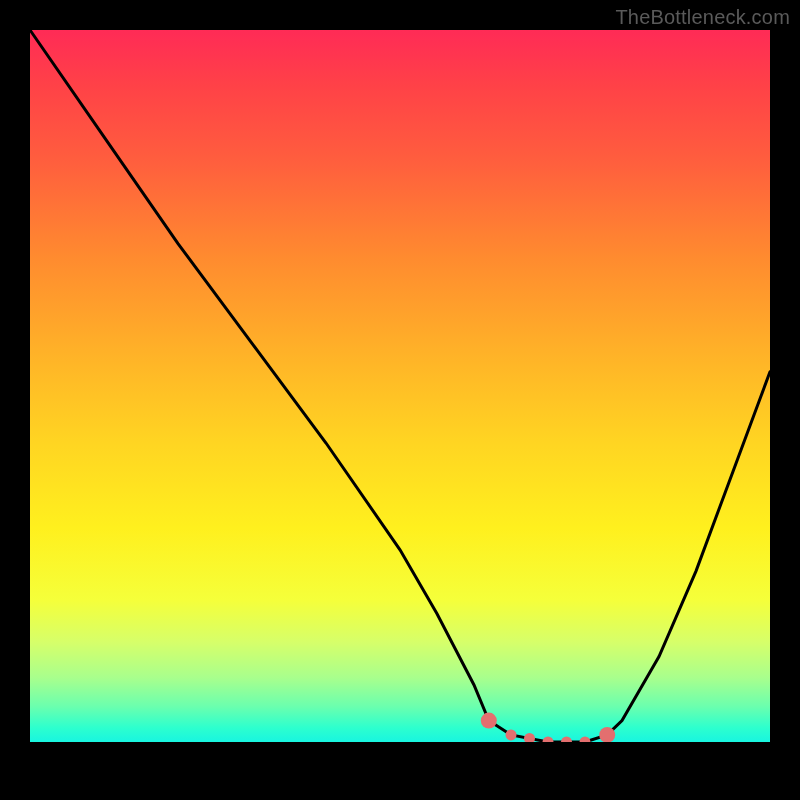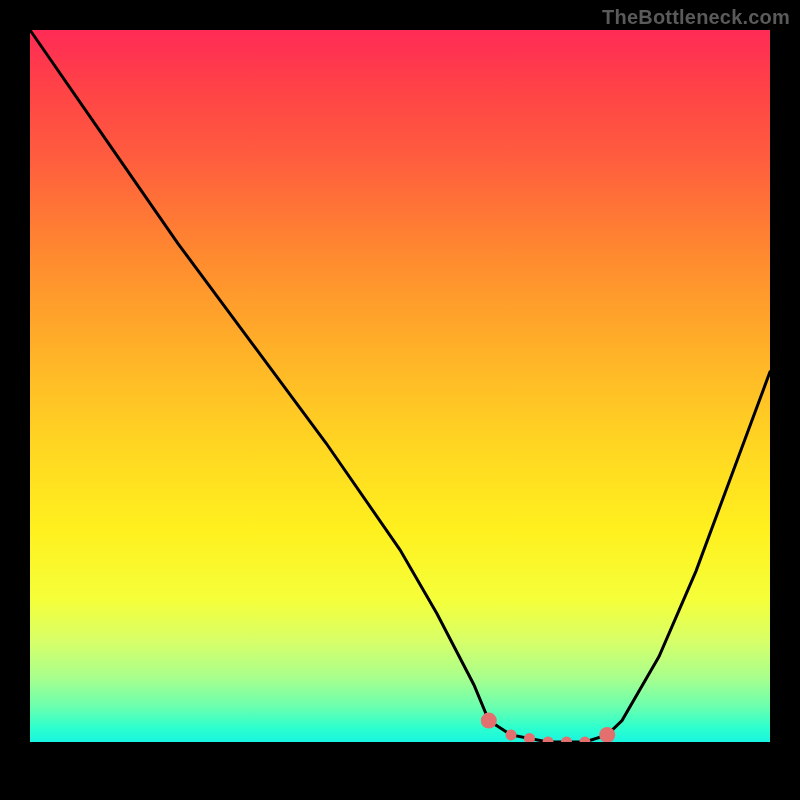--- a/index.html
+++ b/index.html
@@ -16,21 +16,21 @@
     width: 800px;
     height: 800px;
     background: #000;
   }
   .watermark {
     position: absolute;
     top: 6px;
     right: 10px;
     color: #5a5a5a;
     font-size: 20px;
-    font-weight: 700;
+    font-weight: 400;
     letter-spacing: 0.2px;
   }
   .plot-frame {
     position: absolute;
     left: 30px;
     top: 30px;
     width: 740px;
     height: 752px;
     background: #000;
   }

